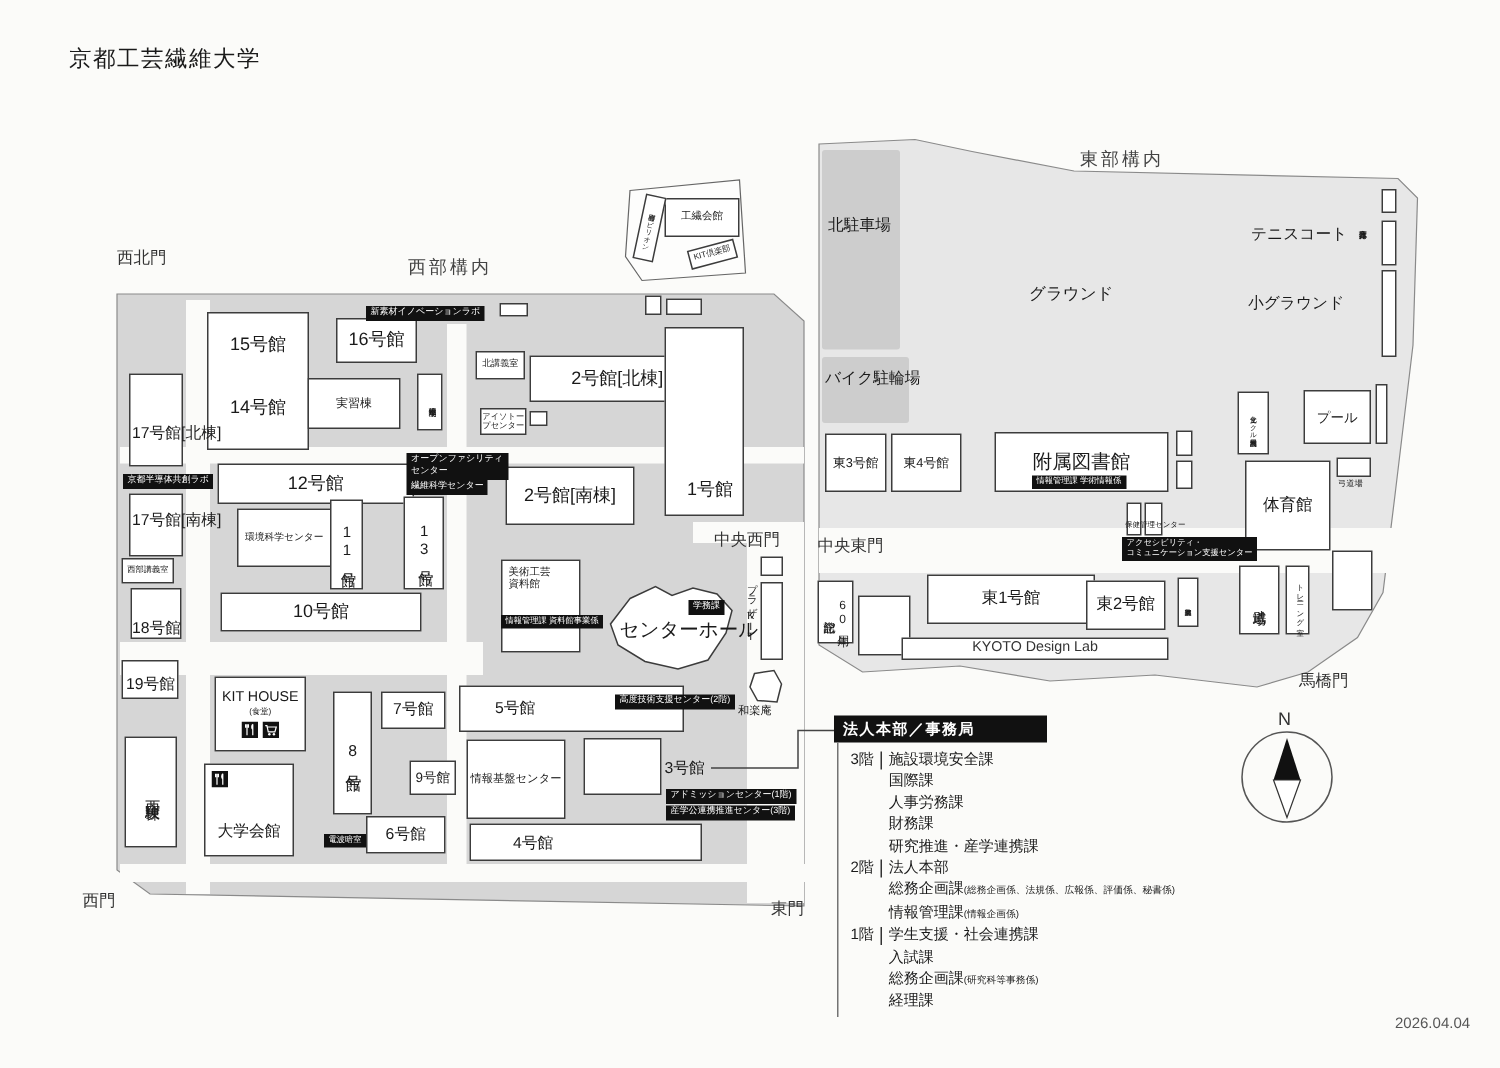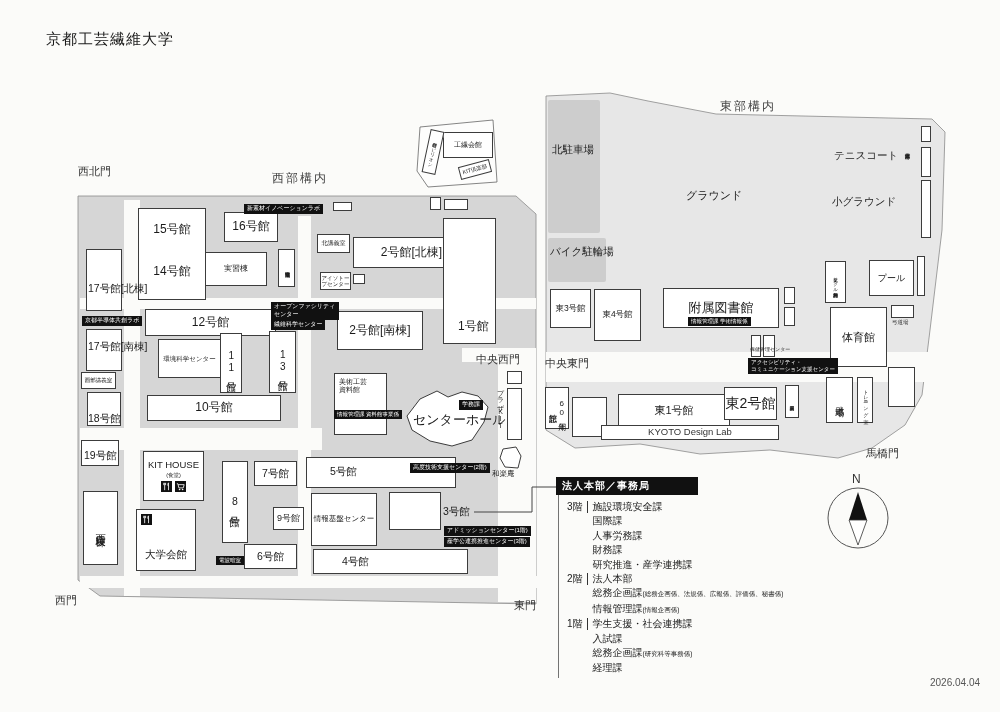--- a/index.html
+++ b/index.html
@@ -203,39 +203,39 @@
   <div class="bld" style="left:917px;top:256px;width:8px;height:40px;"></div>
   <div class="bld v" style="left:825px;top:261px;width:21px;height:42px;font-size:4.5px;letter-spacing:0;">文化サークル共同利用施設</div>
   <div class="bld" style="left:830px;top:307px;width:57px;height:60px;font-size:11px;">体育館</div>
   <div class="bld" style="left:891px;top:305px;width:23px;height:13px;"></div>
   <div class="lbl" style="left:892px;top:319px;font-size:5.5px;">弓道場</div>
   <div class="bld v" style="left:826px;top:377px;width:27px;height:46px;font-size:9px;">武道場</div>
   <div class="bld v" style="left:857px;top:377px;width:16px;height:46px;font-size:5px;letter-spacing:0;">トレーニング室</div>
   <div class="bld" style="left:888px;top:367px;width:27px;height:40px;"></div>
 
   <div class="bld" style="left:550px;top:289px;width:41px;height:39px;font-size:8.5px;">東3号館</div>
-  <div class="bld" style="left:594px;top:289px;width:47px;height:52px;font-size:8.5px;text-align:center;">東4号館</div>
+  <div class="bld" style="left:594px;top:289px;width:47px;height:39px;font-size:8.5px;text-align:center;">東4号館</div>
   <div class="bld" style="left:663px;top:288px;width:116px;height:40px;font-size:13px;">附属図書館</div>
   <div class="tag" style="left:688px;top:317px;font-size:5.5px;">情報管理課 学術情報係</div>
   <div class="bld" style="left:784px;top:287px;width:11px;height:17px;"></div>
   <div class="bld" style="left:784px;top:307px;width:11px;height:19px;"></div>
 
   <div class="bld" style="left:751px;top:335px;width:10px;height:22px;"></div>
   <div class="bld" style="left:763px;top:335px;width:12px;height:22px;"></div>
   <div class="lbl" style="left:750px;top:346px;font-size:5px;">保健管理センター</div>
   <div class="tag" style="left:748px;top:358px;font-size:5.5px;">
     <span style="display:block;">アクセシビリティ・</span>
     <span style="display:block;">コミュニケーション支援センター</span>
   </div>
 
   <div class="bld v pre" style="left:545px;top:387px;width:24px;height:42px;font-size:8px;letter-spacing:0;">60周年
 記念館</div>
   <div class="bld" style="left:572px;top:397px;width:35px;height:40px;"></div>
-  <div class="bld" style="left:618px;top:394px;width:112px;height:33px;font-size:11px;">東1号館</div>
-  <div class="bld" style="left:724px;top:387px;width:53px;height:33px;font-size:14px;">東2号館</div>
+  <div class="bld" style="left:618px;top:383px;width:112px;height:33px;font-size:11px;">東1号館</div>
+  <div class="bld" style="left:724px;top:387px;width:53px;height:33px;font-size:11px;">東2号館</div>
   <div class="bld v" style="left:785px;top:385px;width:14px;height:33px;font-size:4.5px;letter-spacing:0;">東部講義室</div>
   <div class="bld" style="left:601px;top:425px;width:178px;height:15px;font-size:9.5px;color:#333;">KYOTO Design Lab</div>
 
   <div class="legend" style="left:556px;top:477px;">
     <div class="legend-title">法人本部／事務局</div>
     <div class="legend-body">
       <div class="lg">
         <div class="lg-floor">3階</div>
         <div>
           <div class="lg-row"><span>施設環境安全課</span></div>

